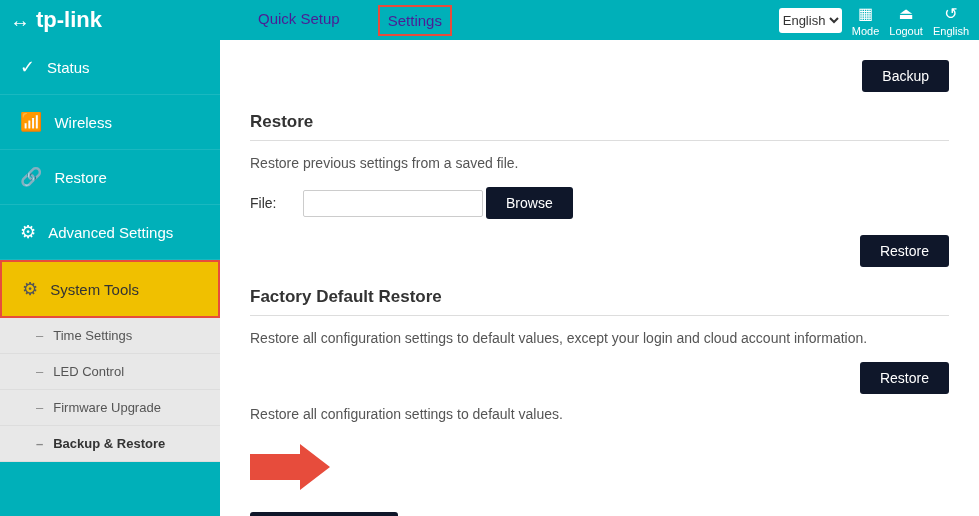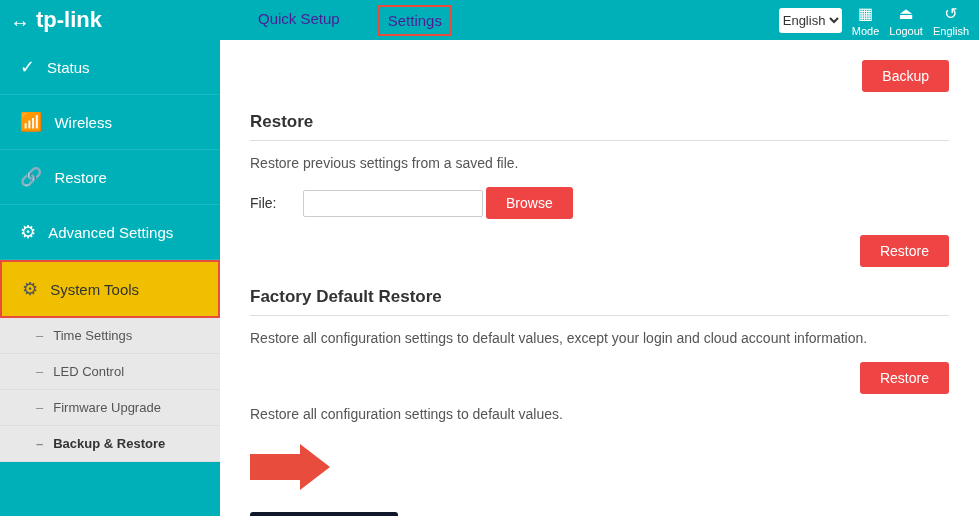--- a/index.html
+++ b/index.html
@@ -130,21 +130,21 @@
       background: white;
       padding: 20px 30px;
       overflow-y: auto;
     }
     .top-action-bar {
       display: flex;
       justify-content: flex-end;
       margin-bottom: 20px;
     }
     .btn-teal {
-      background: #ef4444;
+      background: #0f172a;
       color: white;
       border: none;
       padding: 8px 20px;
       border-radius: 3px;
       cursor: pointer;
       font-size: 14px;
     }
     .section-title {
       font-size: 17px;
       color: #333;

